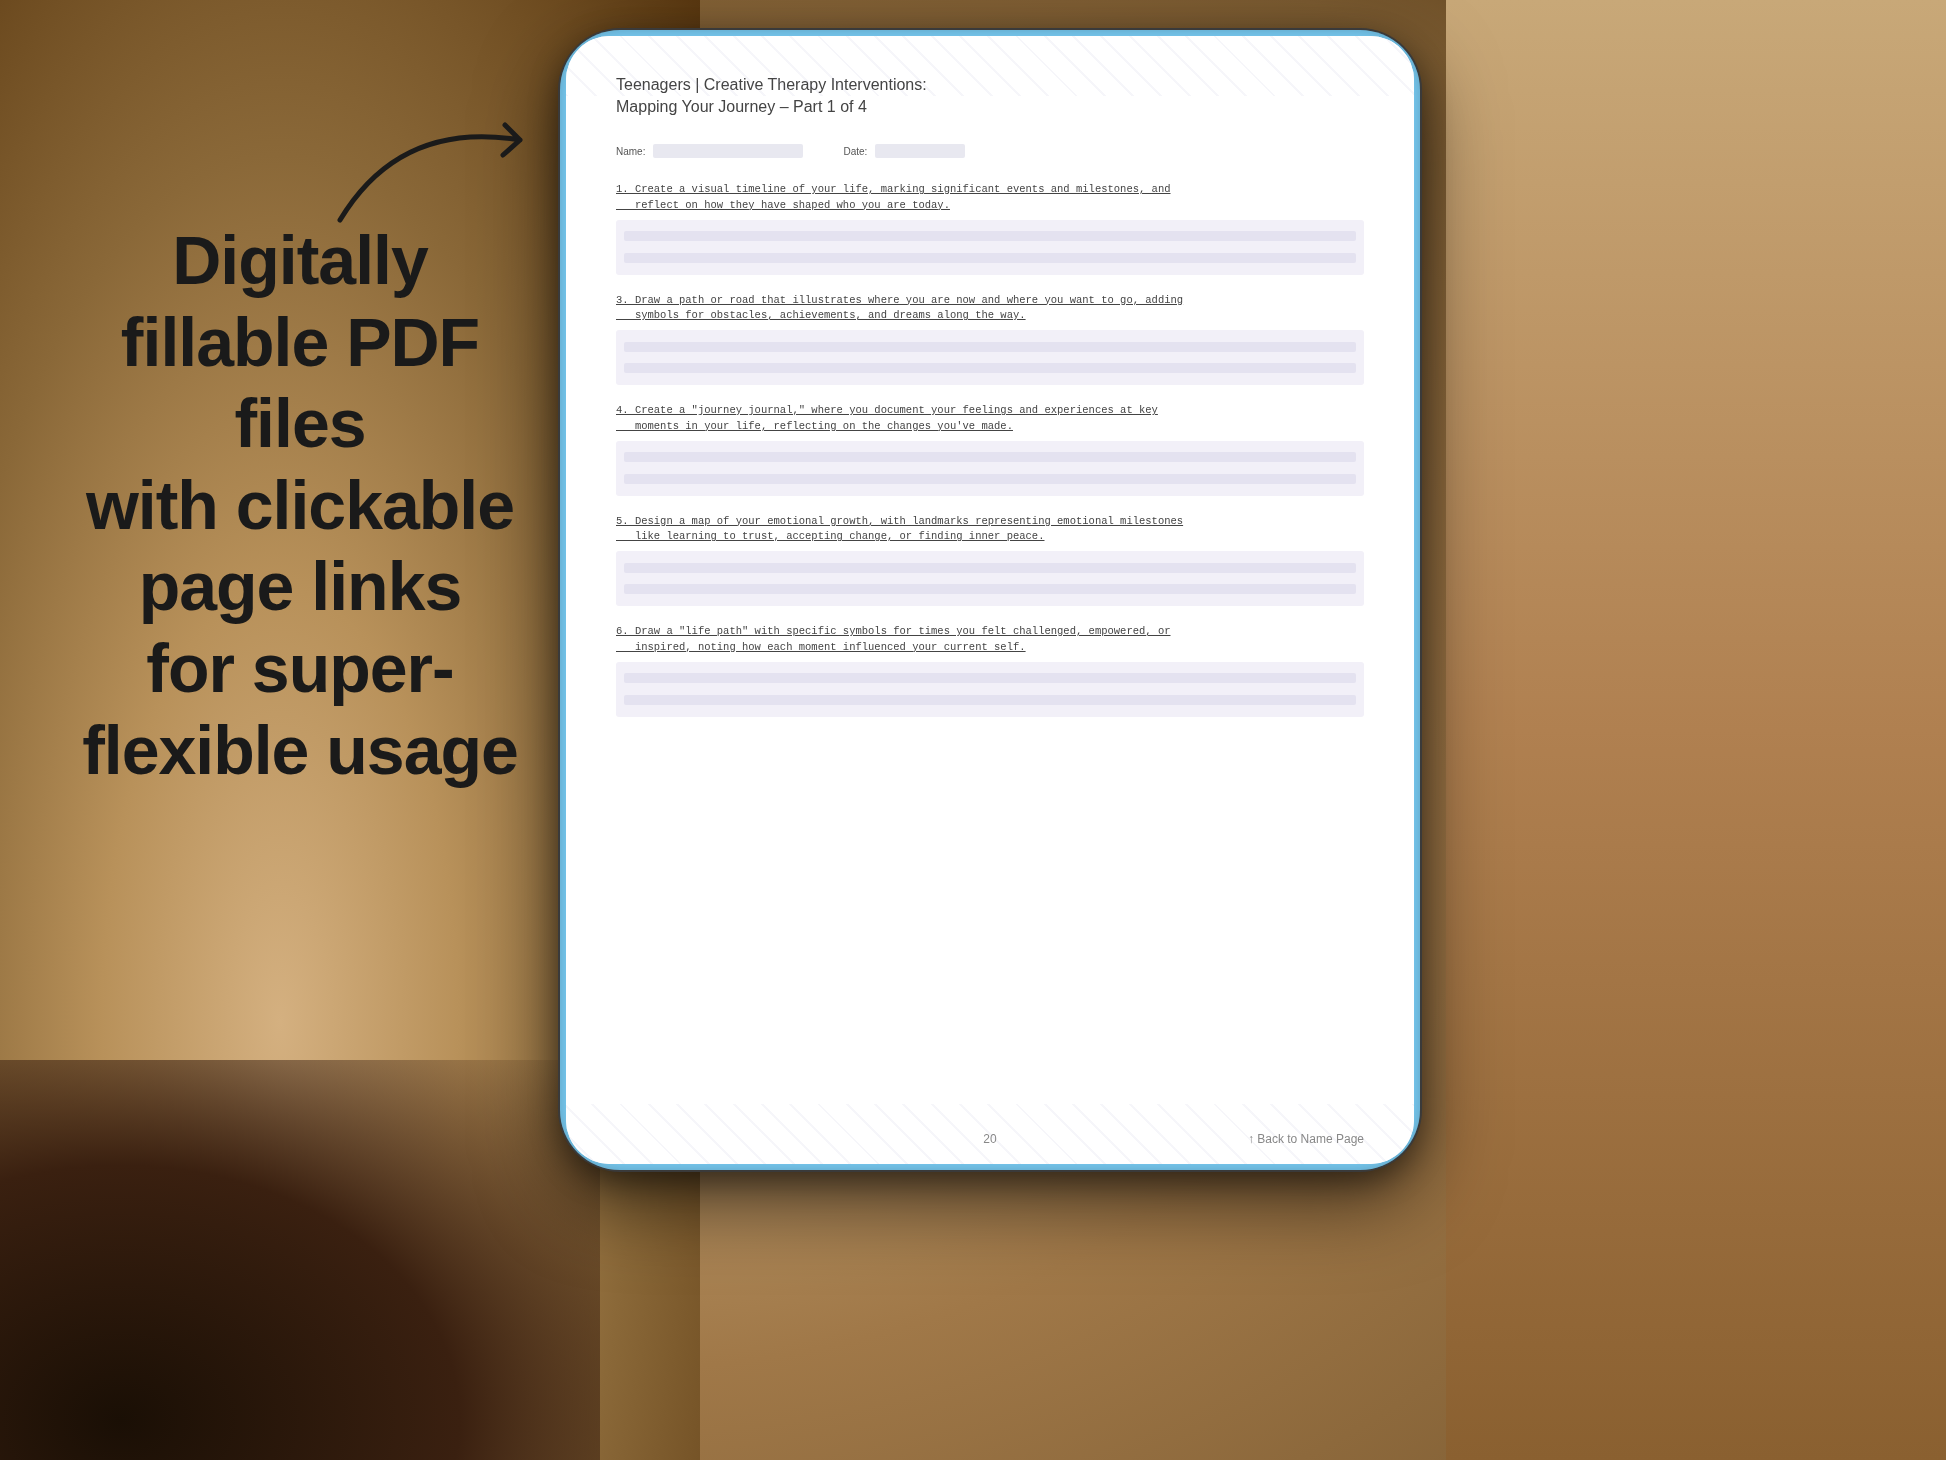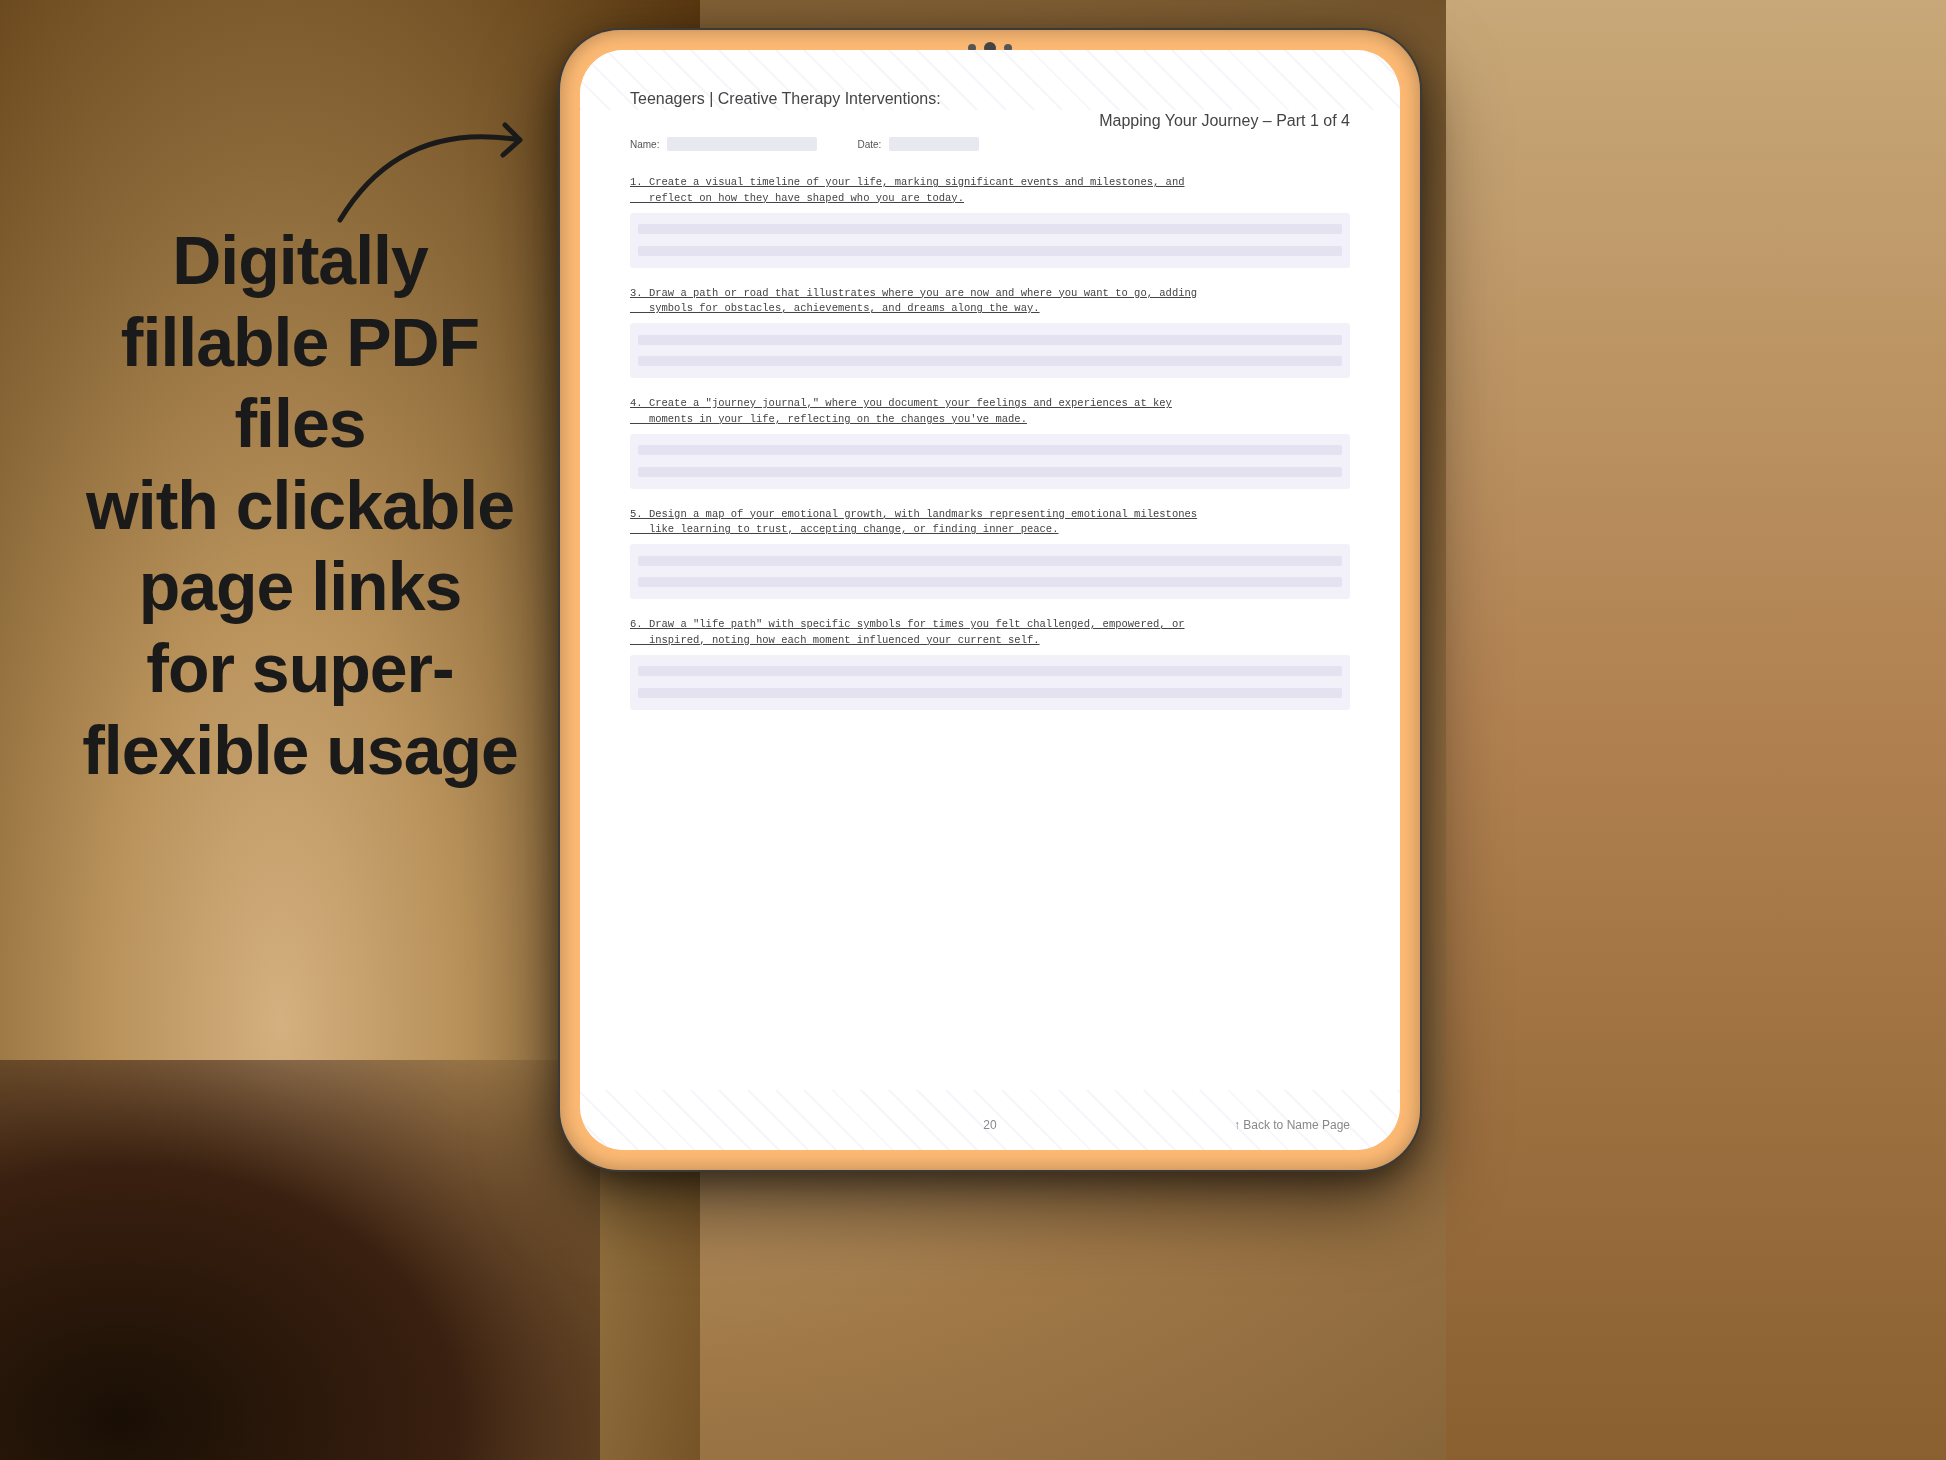--- a/index.html
+++ b/index.html
@@ -88,23 +88,23 @@
       left: 560px;
       top: 30px;
       width: 860px;
       height: 1140px;
       z-index: 5;
     }
 
     .tablet-outer {
       width: 100%;
       height: 100%;
-      background: #fdba74;
+      background: #7dd3fc;
       border-radius: 60px;
-      padding: 20px;
+      padding: 6px;
       box-shadow: 
         0 0 0 2px #3a3a3a,
         0 30px 80px rgba(0,0,0,0.6),
         0 10px 30px rgba(0,0,0,0.4),
         inset 0 0 20px rgba(0,0,0,0.3);
       position: relative;
     }
 
     
     .tablet-camera {
@@ -188,22 +188,21 @@
       font-size: 16px;
       color: #444;
       margin-bottom: 4px;
       font-weight: normal;
     }
 
     .pdf-title-sub {
       font-family: 'Arial', sans-serif;
       font-size: 16px;
       color: #444;
-      margin-bottom: 7px;
-      text-align: right;
+      margin-bottom: 28px;
     }
 
     .pdf-fields-row {
       display: flex;
       gap: 40px;
       margin-bottom: 24px;
       align-items: center;
     }
 
     .pdf-field {

